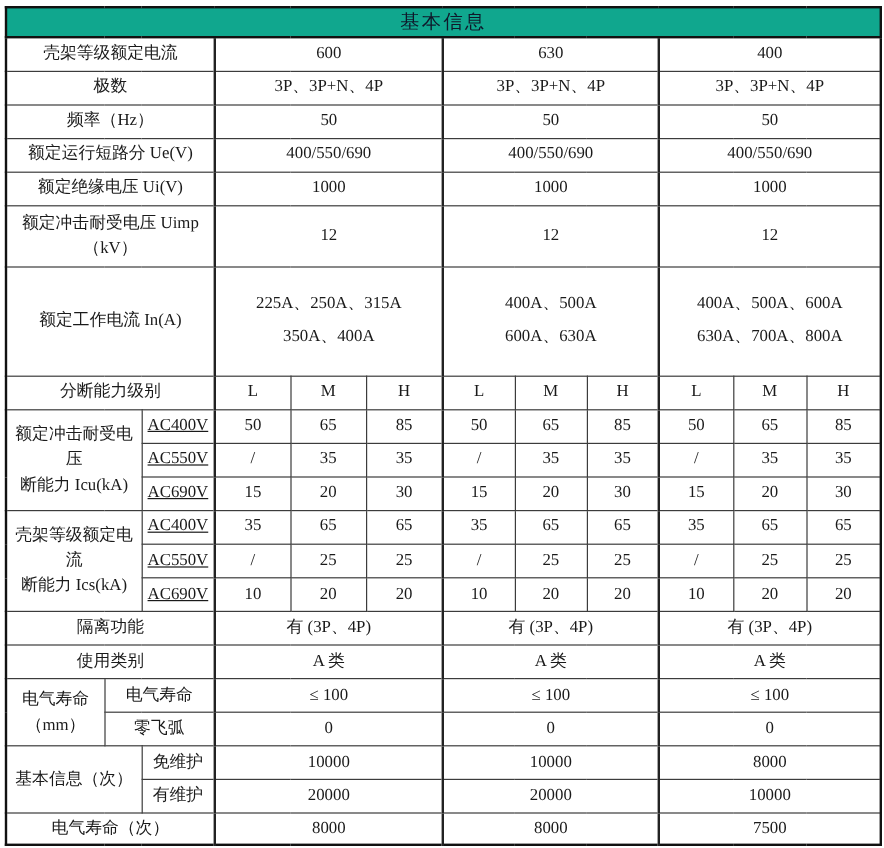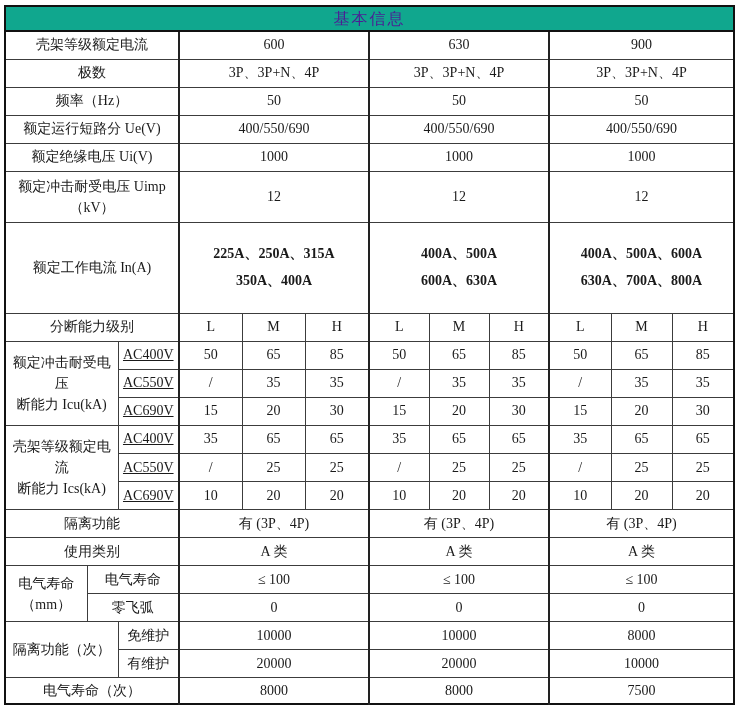--- a/index.html
+++ b/index.html
@@ -33,33 +33,33 @@
     font-size: 14px;
     font-weight: normal;
     line-height: 1.45;
     overflow: hidden;
   }
   
   .sep-l { border-left: 2px solid #222222 !important; }
   
   tr.title-row td {
     background: #10A78E;
-    color: #4c1d95;
+    color: #0f172a;
     font-size: 16px;
     letter-spacing: 2px;
     border: 2px solid #111111;
     height: 23px;
   }
   tr.r-std  { height: 28px; }
   tr.r-uimp { height: 51px; }
   tr.r-in   { height: 91px; }
   tr.r-last { height: 26px; }
   .mono-sub { font-size: 13px; letter-spacing: 0px; text-decoration: underline; }
   .lh2 span { display: block; line-height: 1.5; font-family: Liberation Serif, serif; }
-  .vals2 span { display: block; line-height: 1.9; font-weight: bold; }
+  .vals2 span { display: block; line-height: 1.9; }
 </style>
 </head>
 <body>
 
 <div class="sheet">
   <table class="spec">
     <colgroup>
       <col style="width:82px">
         <col style="width:31px">
         <col style="width:61px">
@@ -76,21 +76,21 @@
 
     <tbody>
         <tr class="title-row">
       <td colspan="12">基本信息</td>
     </tr>
 
     <tr class="r-std">
       <td colspan="3">壳架等级额定电流</td>
       <td colspan="3" class="sep-l">600</td>
       <td colspan="3" class="sep-l">630</td>
-      <td colspan="3" class="sep-l">900</td>
+      <td colspan="3" class="sep-l">400</td>
     </tr>
 
     <tr class="r-std">
       <td colspan="3">极数</td>
       <td colspan="3" class="sep-l">3P、3P+N、4P</td>
       <td colspan="3" class="sep-l">3P、3P+N、4P</td>
       <td colspan="3" class="sep-l">3P、3P+N、4P</td>
     </tr>
 
     <tr class="r-std">
@@ -260,21 +260,21 @@
       <td colspan="3" class="sep-l">≤ 100</td>
     </tr>
     <tr class="r-std">
       <td colspan="2">零飞弧</td>
       <td colspan="3" class="sep-l">0</td>
       <td colspan="3" class="sep-l">0</td>
       <td colspan="3" class="sep-l">0</td>
     </tr>
 
     <tr class="r-std">
-      <td colspan="2" rowspan="2">隔离功能（次）</td>
+      <td colspan="2" rowspan="2">基本信息（次）</td>
       <td>免维护</td>
       <td colspan="3" class="sep-l">10000</td>
       <td colspan="3" class="sep-l">10000</td>
       <td colspan="3" class="sep-l">8000</td>
     </tr>
     <tr class="r-std">
       <td>有维护</td>
       <td colspan="3" class="sep-l">20000</td>
       <td colspan="3" class="sep-l">20000</td>
       <td colspan="3" class="sep-l">10000</td>

